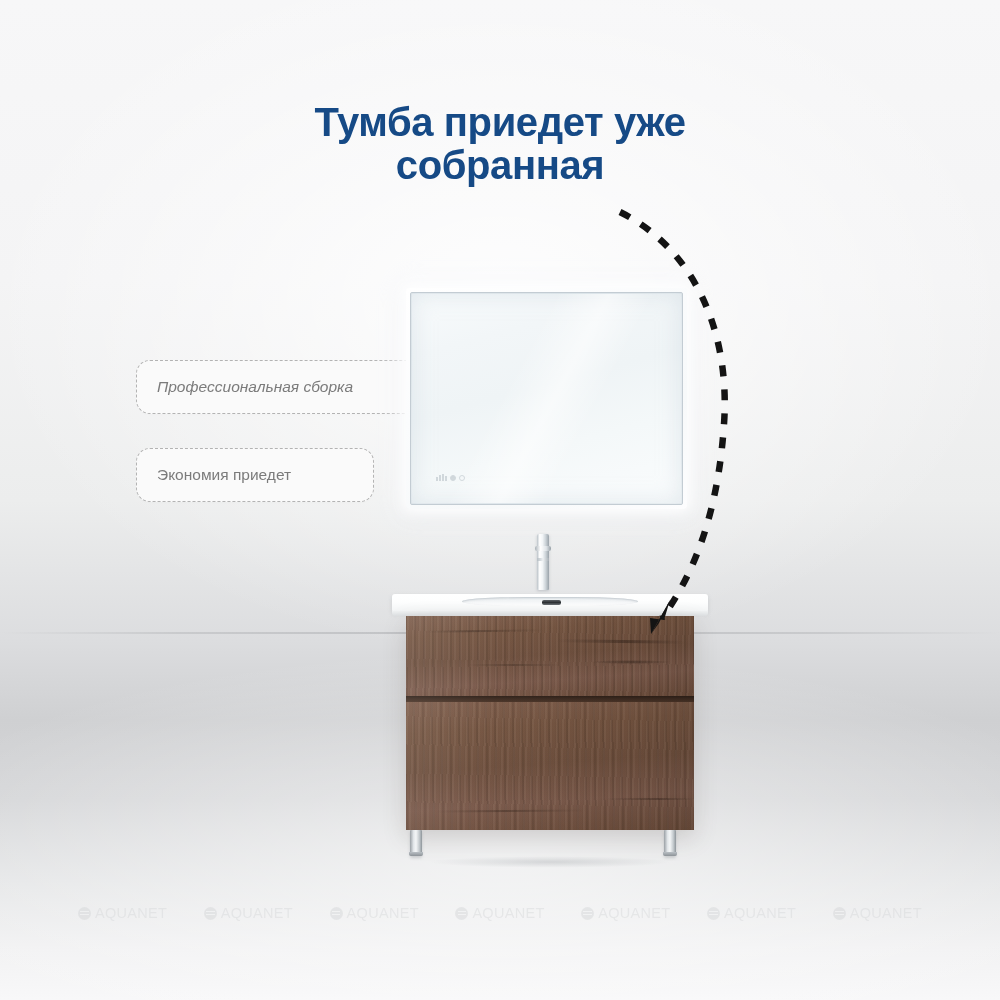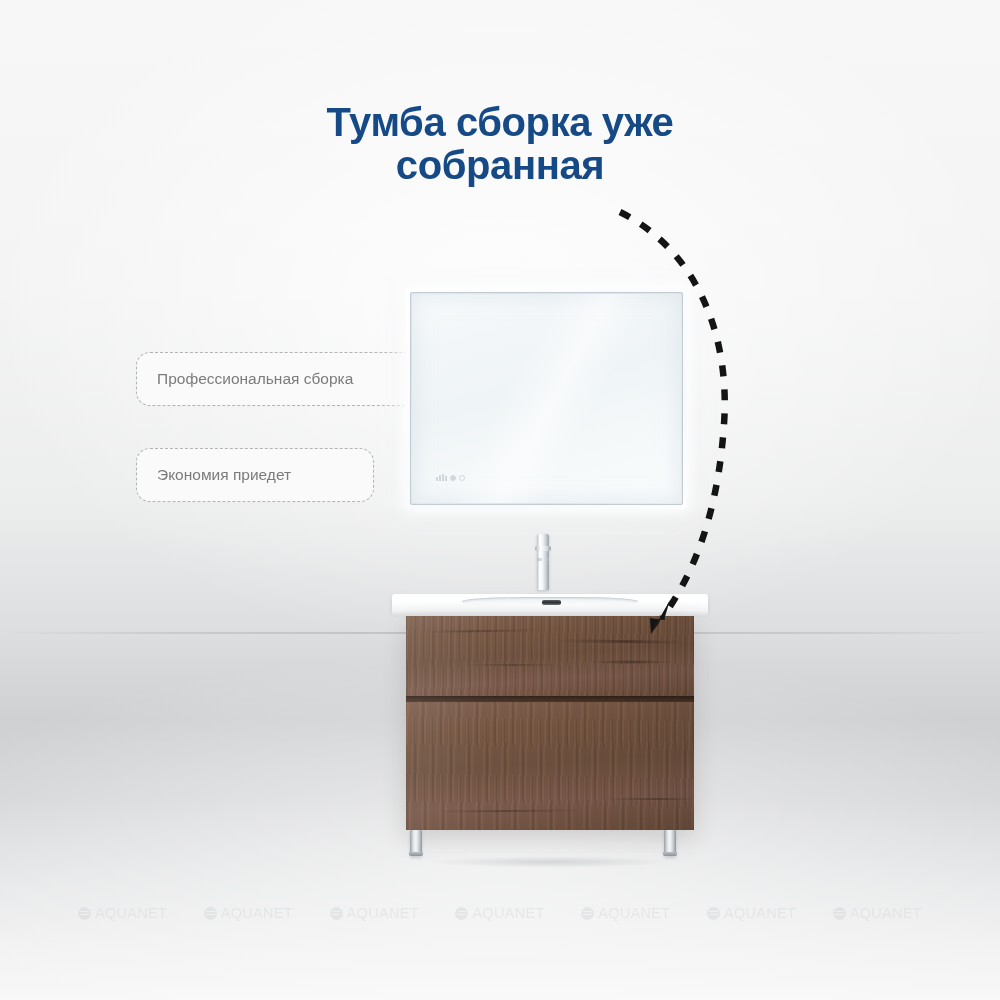--- a/index.html
+++ b/index.html
@@ -58,21 +58,21 @@
     display:flex; align-items:center;
     background:#fafafa;
     border:1px dashed #b3b3b3;
     border-radius:14px;
     color:#7b7b7b;
     font-size:15.5px;
     padding:0 20px;
     height:54px;
     box-shadow:0 1px 2px rgba(0,0,0,0.015);
   }
-  .badge-1 { left:136px; top:352px; width:320px; }
+  .badge-1 { left:136px; top:360px; width:320px;font-style:italic; }
   .badge-2 { left:136px; top:448px; width:238px; }
 
   
   .mirror {
     position:absolute;
     left:406px; top:288px;
     width:281px; height:221px;
     border-radius:3px;
     background:linear-gradient(150deg, #ffffff 0%, #fbfcfd 35%, #f7f9fa 70%, #fdfdfe 100%);
     box-shadow:
@@ -248,21 +248,21 @@
   }
 </style>
 </head>
 <body>
 
 <div class="stage">
 
   <div class="wall-glow"></div>
   <div class="floor-line"></div>
 
-  <div class="title">Тумба сборка уже
+  <div class="title">Тумба приедет уже
 собранная</div>
 
   <div class="badge badge-1">
     <span>Профессиональная сборка</span>
   </div>
   <div class="badge badge-2">
     <span>Экономия приедет</span>
   </div>
 
   <div class="mirror">

